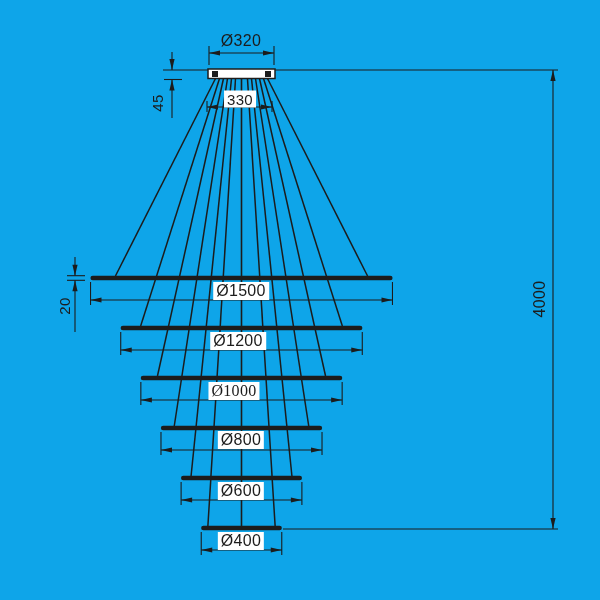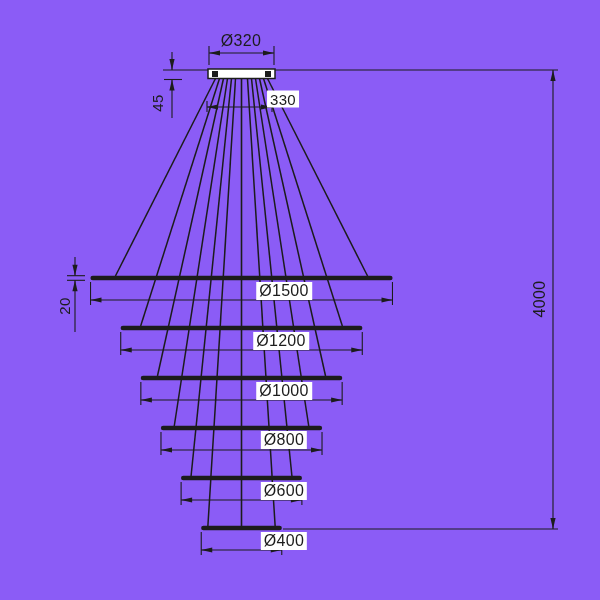--- a/index.html
+++ b/index.html
@@ -1,27 +1,27 @@
 <!DOCTYPE html>
 <html><head>
 <meta charset="utf-8">
 <style>
   html,body{margin:0;padding:0;background:#ffffff;}
   .stage{
-    position:relative;width:600px;height:600px;background:#8b5cf6;overflow:hidden;
+    position:relative;width:600px;height:600px;background:#0ea5e9;overflow:hidden;
     font-family:"Liberation Sans","DejaVu Sans",sans-serif;color:#1c1c1c;
   }
   .stage svg{position:absolute;left:0;top:0;}
   .dim-label{
     position:absolute;transform:translate(-50%,-50%);
     font-size:16px;line-height:1;white-space:nowrap;color:#1c1c1c;
     letter-spacing:0.3px;
   }
   .dim-label.vertical{transform:translate(-50%,-50%) rotate(-90deg);font-size:15px;}
-  .dim-label.halo{background:#ffffff;padding:1px 3px;margin-left:43px;}
+  .dim-label.halo{background:#ffffff;padding:1px 3px;}
 </style>
 </head>
 <body>
 
 <div class="stage">
 
   <svg id="drawing" width="600" height="600" viewBox="0 0 600 600">
       <g>
         <line x1="215.5" y1="78.5" x2="115.43587500000001" y2="276" stroke="#1c1c1c" stroke-width="1.5"></line>
         <line x1="267.5" y1="78.5" x2="367.564125" y2="276" stroke="#1c1c1c" stroke-width="1.5"></line>
@@ -115,17 +115,17 @@
   <div class="dim-label vertical" style="left:157px;top:103px;">45</div>
 
   <div class="dim-label halo" style="left:240px;top:99px;font-size:15px;">330</div>
 
   <div class="dim-label vertical" style="left:64px;top:306px;">20</div>
 
   <div class="dim-label vertical" style="left:540px;top:299px;font-size:16px;">4000</div>
 
   <div class="dim-label halo" style="left:241px;top:291px;text-align:right;">Ø1500</div>
   <div class="dim-label halo" style="left:238px;top:341px;">Ø1200</div>
-  <div class="dim-label halo" style="left:241px;top:391px;">Ø1000</div>
+  <div class="dim-label halo" style="left:234px;top:391px;font-family:Liberation Serif, serif;">Ø1000</div>
   <div class="dim-label halo" style="left:241px;top:440px;">Ø800</div>
   <div class="dim-label halo" style="left:241px;top:491px;">Ø600</div>
   <div class="dim-label halo" style="left:241px;top:541px;text-align:right;">Ø400</div>
 </div>
 
 </body></html>

